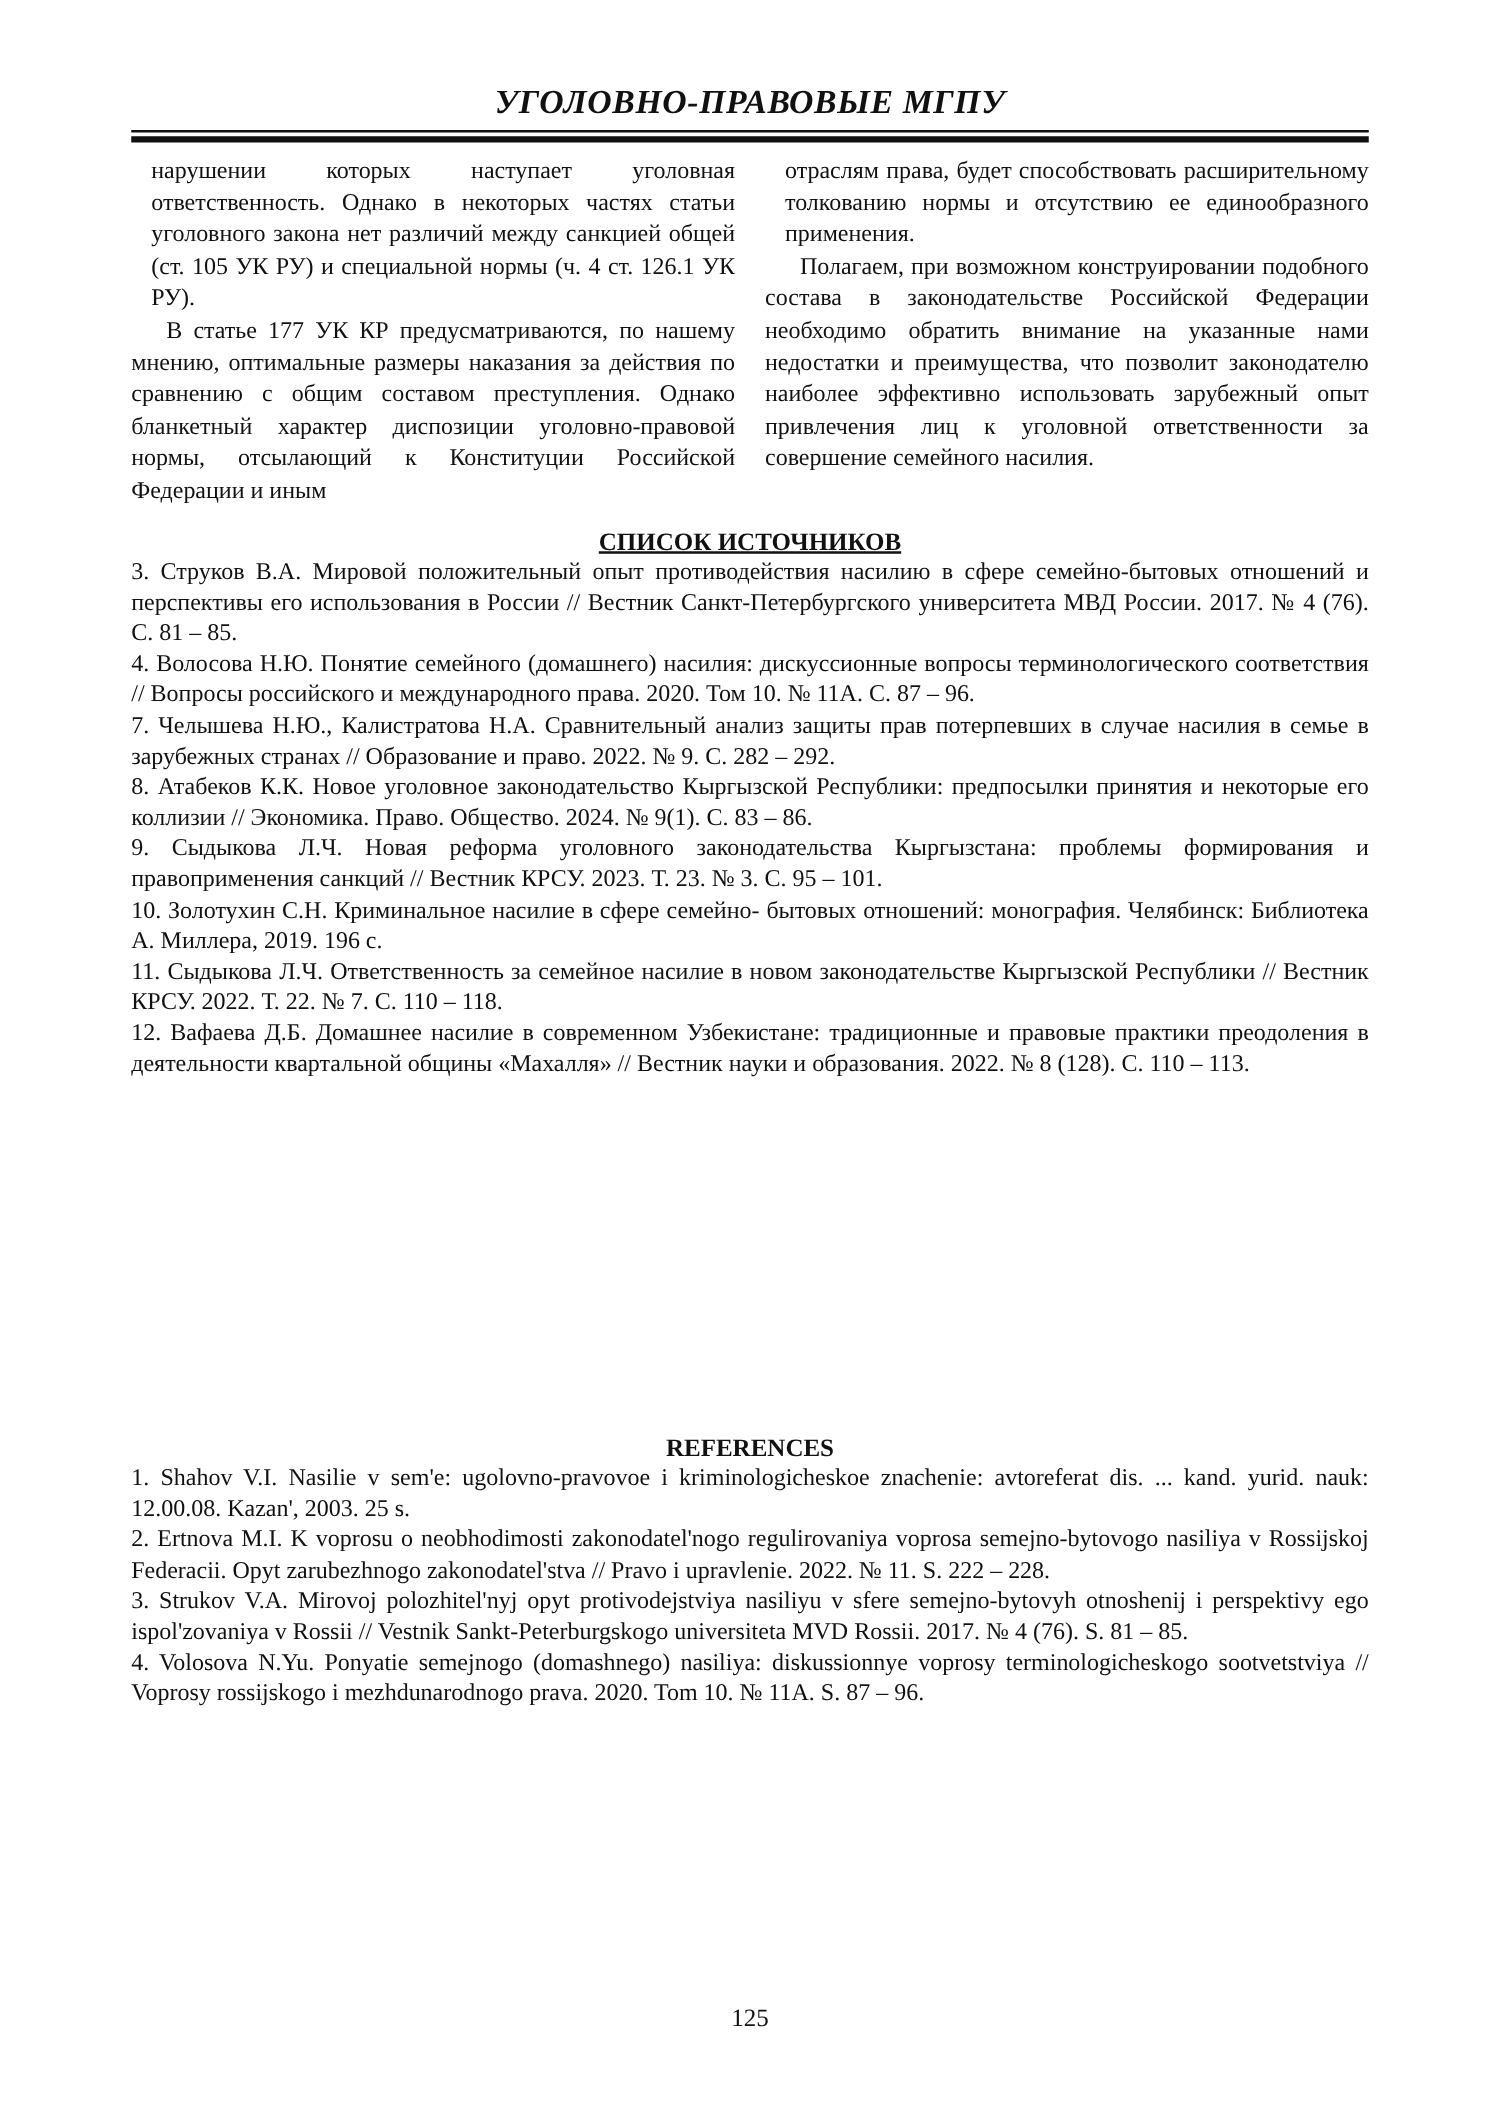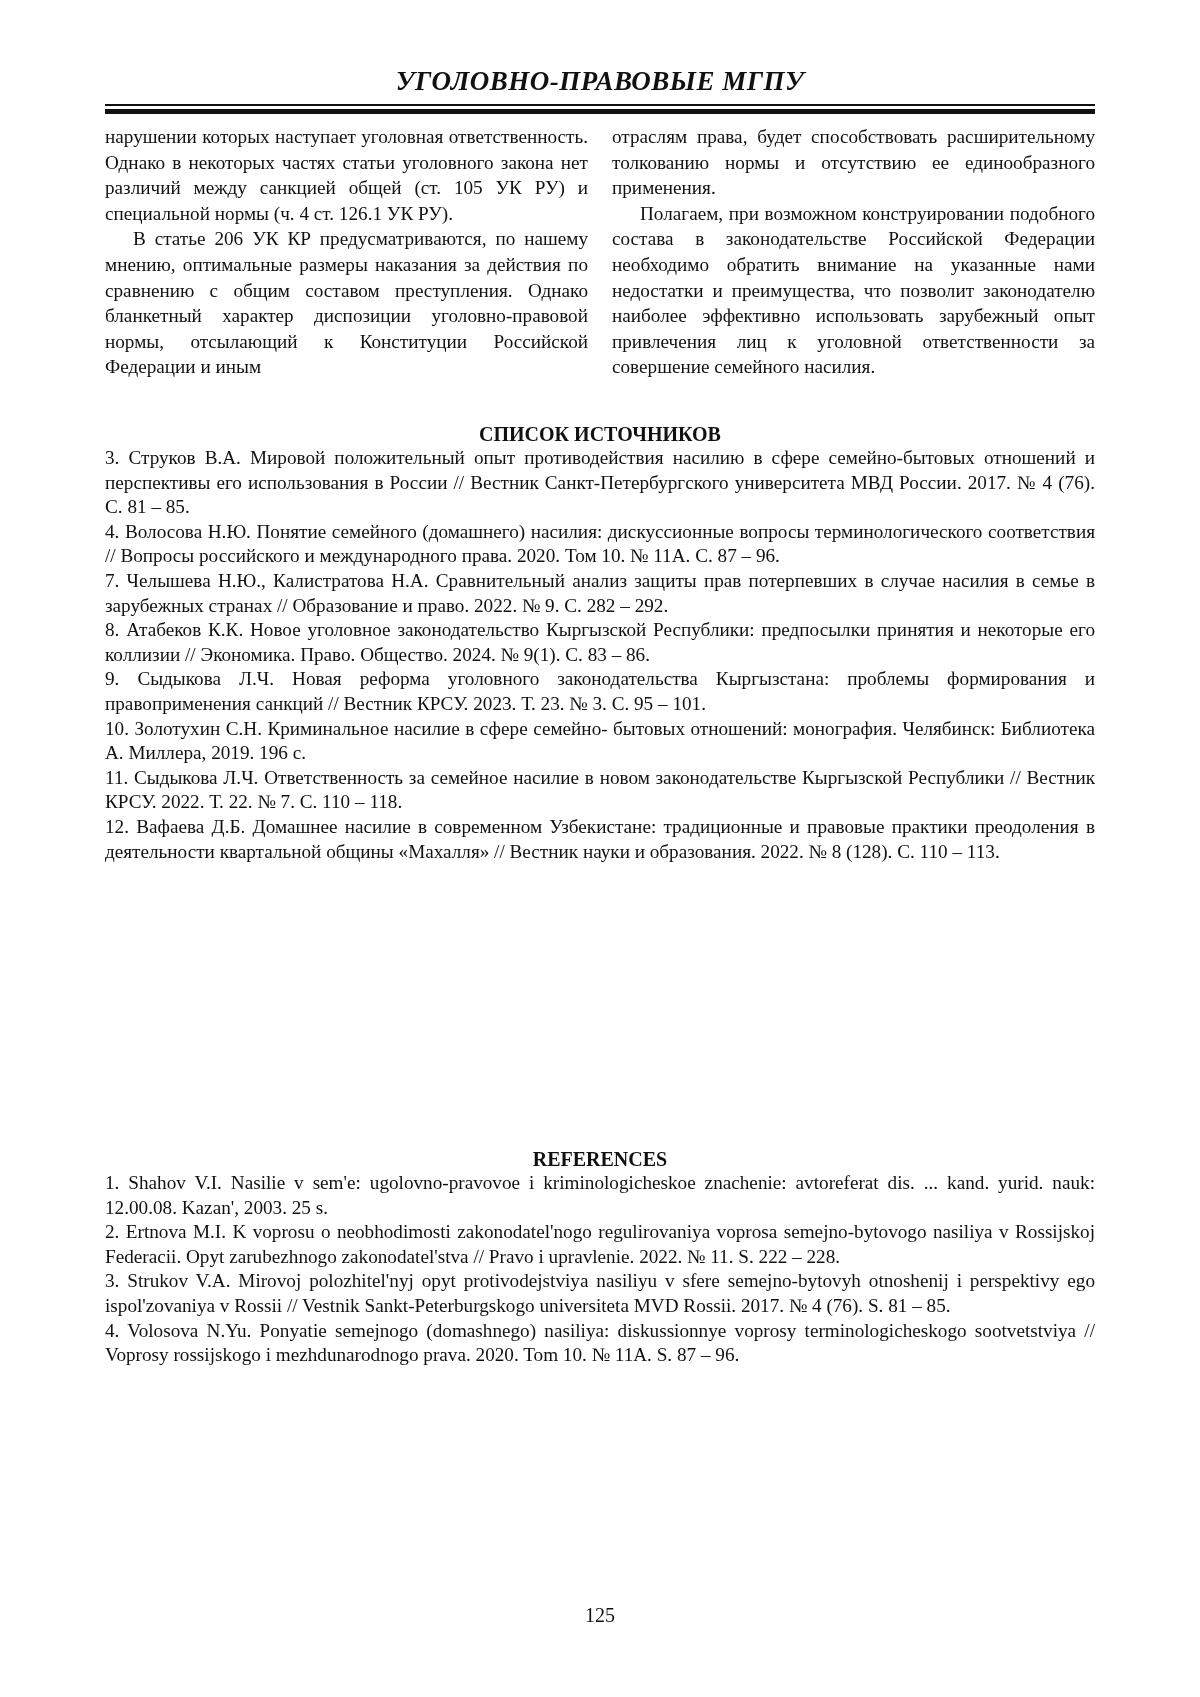--- a/index.html
+++ b/index.html
@@ -60,21 +60,21 @@
     .col {
       width: 483px;
       font-size: 19.2px;
       line-height: 25.6px;
       text-align: justify;
     }
     .col p {
       margin: 0;
       text-indent: 28px;
     }
-    .col p.noindent { text-indent: 0; }
+    .col p.noindent { text-indent: 0; margin-left: 16px; }
 
     .section-title {
       position: absolute;
       left: 0;
       width: 990px;
       text-align: center;
       font-weight: bold;
       font-size: 20px;
       line-height: 26px;
     }
@@ -105,29 +105,29 @@
 
 <div class="page">
 
   <div class="running-head">УГОЛОВНО-ПРАВОВЫЕ МГПУ</div>
   <div class="rule-thin"></div>
   <div class="rule-thick"></div>
 
   <div class="columns">
     <div class="col">
       <p class="noindent">нарушении которых наступает уголовная ответственность. Однако в некоторых частях статьи уголовного закона нет различий между санкцией общей (ст. 105 УК РУ) и специальной нормы (ч. 4 ст. 126.1 УК РУ).</p>
-      <p>В статье 206 УК КР предусматриваются, по нашему мнению, оптимальные размеры наказания за действия по сравнению с общим составом преступления. Однако бланкетный характер диспозиции уголовно-правовой нормы, отсылающий к Конституции Российской Федерации и иным</p>
+      <p>В статье 177 УК КР предусматриваются, по нашему мнению, оптимальные размеры наказания за действия по сравнению с общим составом преступления. Однако бланкетный характер диспозиции уголовно-правовой нормы, отсылающий к Конституции Российской Федерации и иным</p>
     </div>
     <div class="col">
       <p class="noindent">отраслям права, будет способствовать расширительному толкованию нормы и отсутствию ее единообразного применения.</p>
       <p>Полагаем, при возможном конструировании подобного состава в законодательстве Российской Федерации необходимо обратить внимание на указанные нами недостатки и преимущества, что позволит законодателю наиболее эффективно использовать зарубежный опыт привлечения лиц к уголовной ответственности за совершение семейного насилия.</p>
     </div>
   </div>
 
-  <div class="section-title" style="top: 421px;">СПИСОК ИСТОЧНИКОВ</div>
+  <div class="section-title" style="top: 421px; text-decoration: underline;">СПИСОК ИСТОЧНИКОВ</div>
   <ol class="refs" style="top: 446px;">
     <li>3. Струков В.А. Мировой положительный опыт противодействия насилию в сфере семейно-бытовых отношений и перспективы его использования в России // Вестник Санкт-Петербургского университета МВД России. 2017. № 4 (76). С. 81 – 85.</li>
     <li>4. Волосова Н.Ю. Понятие семейного (домашнего) насилия: дискуссионные вопросы терминологического соответствия // Вопросы российского и международного права. 2020. Том 10. № 11А. С. 87 – 96.</li>
     <li>7. Челышева Н.Ю., Калистратова Н.А. Сравнительный анализ защиты прав потерпевших в случае насилия в семье в зарубежных странах // Образование и право. 2022. № 9. С. 282 – 292.</li>
     <li>8. Атабеков К.К. Новое уголовное законодательство Кыргызской Республики: предпосылки принятия и некоторые его коллизии // Экономика. Право. Общество. 2024. № 9(1). С. 83 – 86.</li>
     <li>9. Сыдыкова Л.Ч. Новая реформа уголовного законодательства Кыргызстана: проблемы формирования и правоприменения санкций // Вестник КРСУ. 2023. Т. 23. № 3. С. 95 – 101.</li>
     <li>10. Золотухин С.Н. Криминальное насилие в сфере семейно- бытовых отношений: монография. Челябинск: Библиотека А. Миллера, 2019. 196 с.</li>
     <li>11. Сыдыкова Л.Ч. Ответственность за семейное насилие в новом законодательстве Кыргызской Республики // Вестник КРСУ. 2022. Т. 22.  № 7. С. 110 – 118.</li>
     <li>12. Вафаева Д.Б. Домашнее насилие в современном Узбекистане: традиционные и правовые практики преодоления в деятельности квартальной общины «Махалля» // Вестник науки и образования. 2022. № 8 (128). С. 110 – 113.</li>
   </ol>

